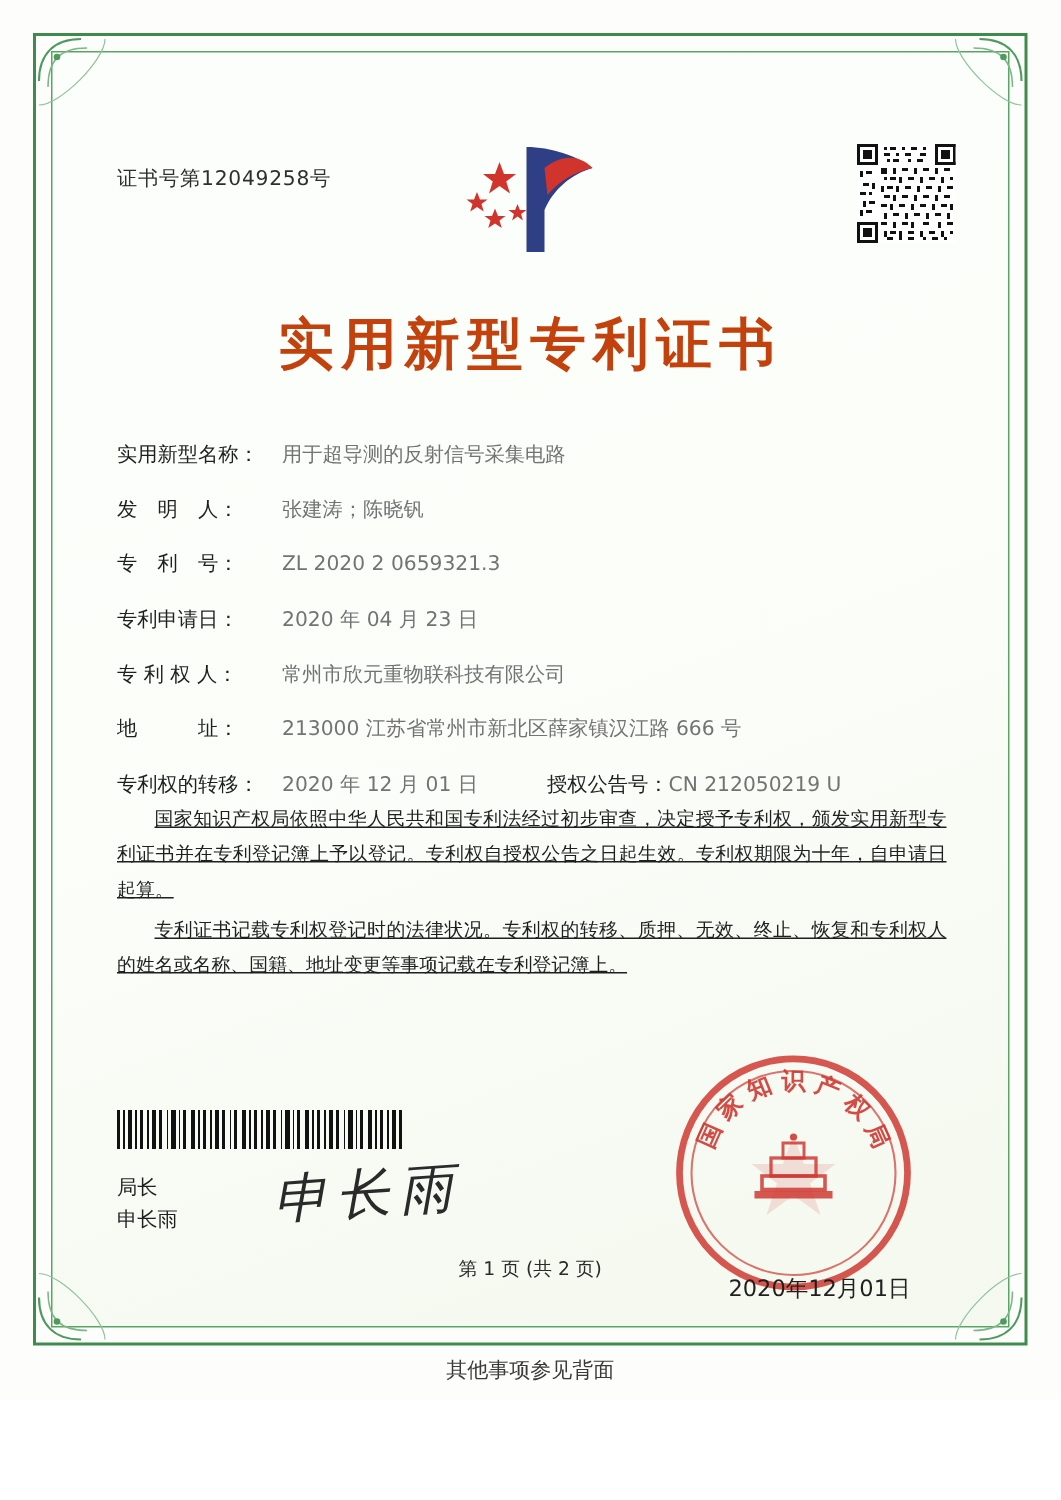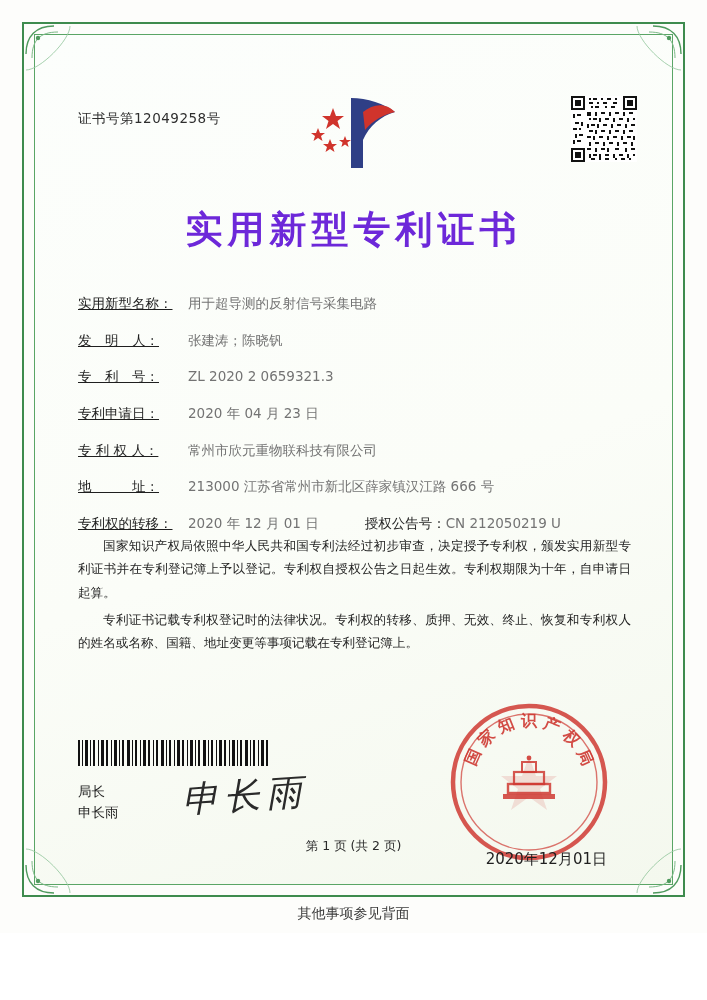--- a/index.html
+++ b/index.html
@@ -97,21 +97,21 @@
 
   
   .doc-title {
     position: absolute;
     left: 0;
     right: 0;
     top: 145px;
     text-align: center;
     font-size: 37px;
     letter-spacing: 5px;
-    color: #6d28d9;
+    color: #c2410c;
     font-weight: bold;
     font-family: "DejaVu Sans", sans-serif;
   }
 
   
   .fields {
     position: absolute;
     left: 18px;
     right: 10px;
     top: 235px;
@@ -123,21 +123,20 @@
     display: flex;
     align-items: baseline;
     margin-bottom: 20.5px;
     line-height: 1.2;
   }
   .field-label {
     flex: 0 0 110px;
     letter-spacing: 0px;
     white-space: nowrap;
     color: #1f1f1f;
-    text-decoration: underline;
   }
   .field-value {
     flex: 1 1 auto;
     color: #737373;
   }
   .field-row.dual .field-value {
     flex: 0 0 auto;
     margin-right: 46px;
   }
   .field-label2 {
@@ -153,20 +152,21 @@
     top: 474px;
     font-size: 12.6px;
     line-height: 1.85;
     color: #1f1f1f;
     text-align: justify;
     font-family: "DejaVu Sans", sans-serif;
   }
   .paras p {
     margin: 0 4px 4px 0;
     text-indent: 25px;
+    text-decoration: underline;
   }
 
   
   .barcode {
     position: absolute;
     left: 18px;
     top: 680px;
     width: 192px;
     height: 26px;
   }

